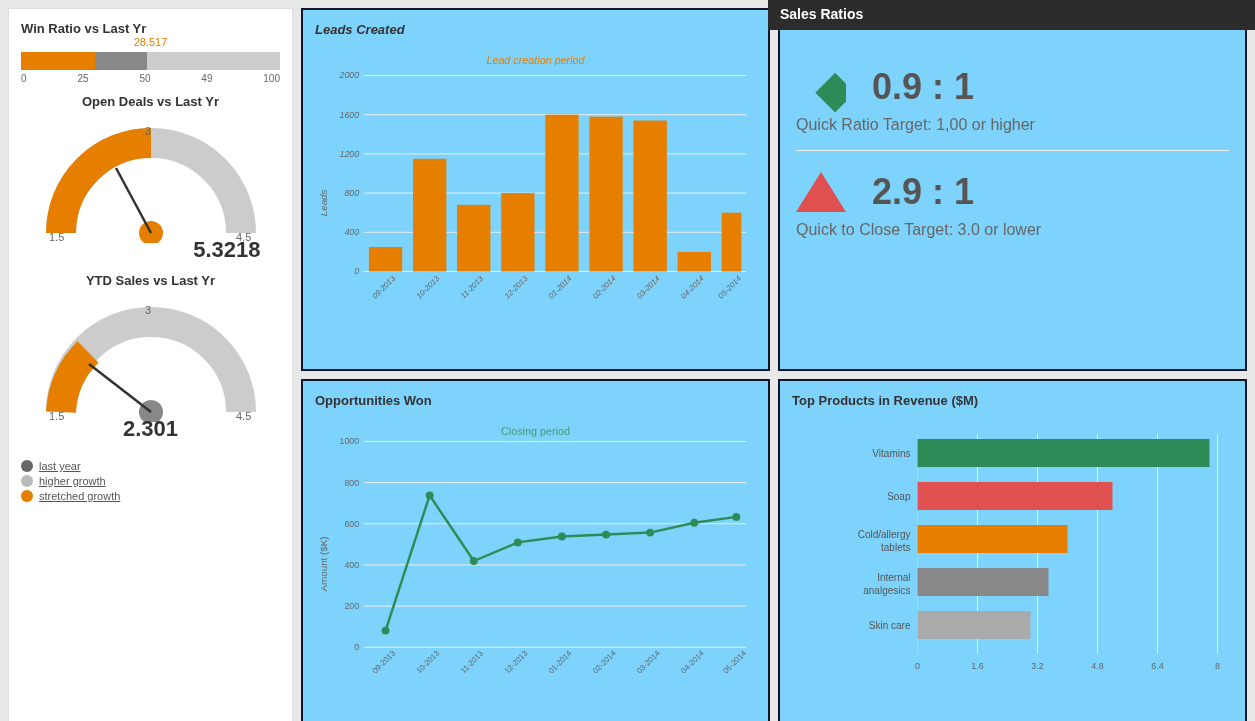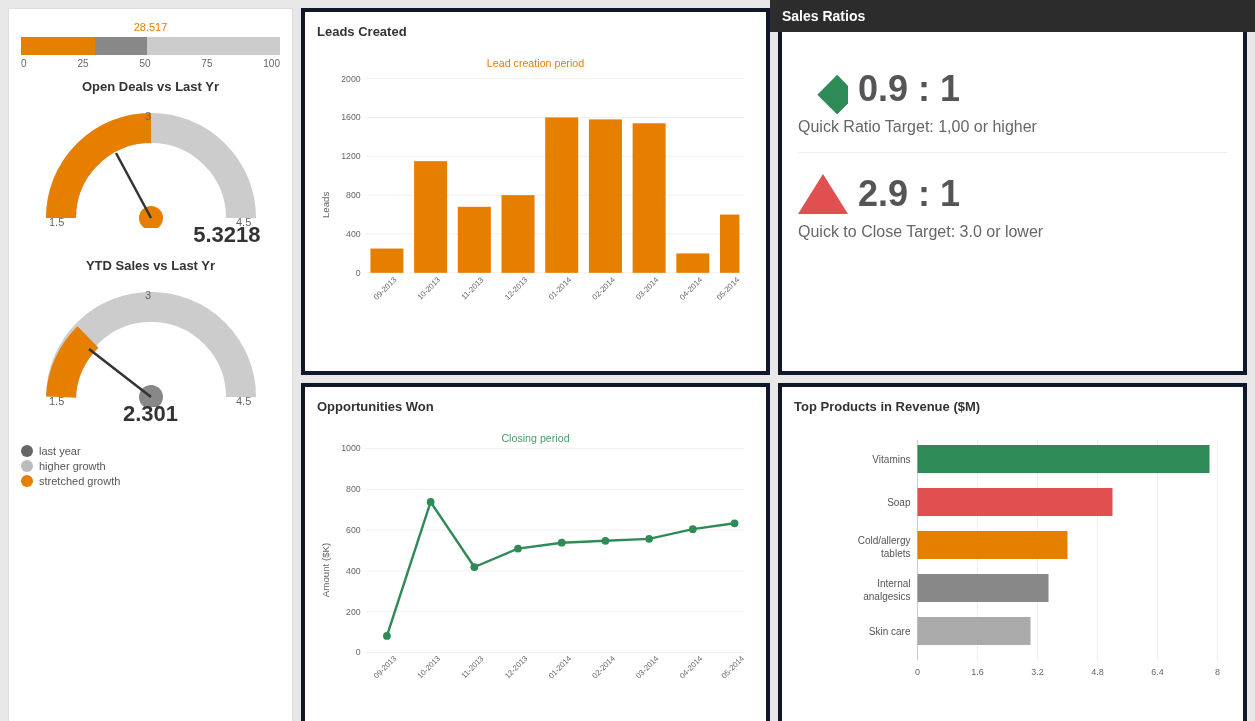--- a/index.html
+++ b/index.html
@@ -13,22 +13,22 @@
     .dashboard {
       display: grid;
       grid-template-columns: 285px 1fr 1fr;
       grid-template-rows: 1fr 1fr;
       gap: 8px;
       padding: 8px;
       width: 1255px;
       height: 721px;
     }
     .panel {
-      background: #ffffff;
-      border: 4px solid #0f172a;
+      background: #7dd3fc;
+      border: 2px solid #0f172a;
       padding: 12px;
       position: relative;
     }
     .panel-title {
       font-size: 13px;
       font-weight: bold;
       color: #333;
       margin-bottom: 6px;
     }
     
@@ -47,61 +47,62 @@
     .win-ratio-title { font-size: 13px; font-weight: bold; color: #333; }
     .win-ratio-value { font-size: 11px; color: #e67e00; text-align: center; margin-bottom: 4px; }
     .bar-container { position: relative; height: 18px; background: #ccc; width: 100%; }
     .bar-orange { height: 18px; background: #e67e00; position: absolute; top: 0; left: 0; }
     .bar-axis { display: flex; justify-content: space-between; font-size: 10px; color: #666; margin-top: 3px; }
     
     .gauge-section { text-align: center; }
     .gauge-title { font-size: 13px; font-weight: bold; color: #333; text-align: center; margin-bottom: 4px; }
     
     .legend { margin-top: 8px; }
-    .legend-item { display: flex; align-items: center; gap: 6px; font-size: 11px; color: #555; margin-bottom: 3px; }
+    .legend-item { display: flex; align-items: center; gap: 6px; font-size: 11px; color: #555; margin-bottom: 3px; text-decoration: underline; }
     .legend-dot { width: 12px; height: 12px; border-radius: 50%; flex-shrink: 0; }
     
     .sales-ratios-panel {
       grid-column: 3;
       grid-row: 1;
     }
     .sales-ratios-header {
       background: #2c2c2c;
       color: #fff;
       font-size: 14px;
       font-weight: bold;
       padding: 8px 12px;
       margin: -12px -12px 12px -12px;
     }
     .ratio-item { margin-bottom: 16px; }
-    .ratio-main { display: flex; align-items: center; gap: 10px; margin-bottom: 4px; }
+    .ratio-main { display: flex; align-items: center; gap: 26px; margin-bottom: 4px; }
     .ratio-value { font-size: 36px; font-weight: bold; color: #555; }
     .ratio-desc { font-size: 16px; color: #666; }
     
     .chart-panel { padding: 12px; }
     svg text { font-family: Arial, sans-serif; }
   </style>
 </head>
 <body>
 
 <div class="dashboard">
 
   <div class="left-col">
 
     <div class="win-ratio-section">
+      <div class="win-ratio-title">Win Ratio vs Last Yr</div>
       <div class="win-ratio-value">28.517</div>
       <div class="bar-container">
         <div class="bar-orange" style="width: 28.517%;"></div>
         <div style="position:absolute;top:0;left:28.517%;width:20%;height:18px;background:#888;"></div>
       </div>
       <div class="bar-axis">
         <span>0</span>
         <span>25</span>
         <span>50</span>
-        <span>75</span>
+        <span>49</span>
         <span>100</span>
       </div>
     </div>
 
     <div class="gauge-section">
       <div class="gauge-title">Open Deals vs Last Yr</div>
       <div style="position:relative;width:220px;margin:0 auto;">
         <svg width="220" height="130">
 
           <path d="M 20 120 A 90 90 0 0 1 200 120" fill="none" stroke="#ccc" stroke-width="30"></path>
@@ -159,21 +160,21 @@
         <span>higher growth</span>
       </div>
       <div class="legend-item">
         <div class="legend-dot" style="background:#e67e00;"></div>
         <span>stretched growth</span>
       </div>
     </div>
 
   </div>
 
-  <div class="panel chart-panel" style="grid-column:2;grid-row:1;">
+  <div class="panel chart-panel" style="grid-column:2;grid-row:1;font-style:italic;">
     <div class="panel-title">Leads Created</div>
     <svg width="100%" height="310" viewBox="0 0 450 310">
 
       <text x="225" y="18" text-anchor="middle" font-size="11" fill="#e67e00">Lead creation period</text>
 
       <text x="12" y="160" text-anchor="middle" font-size="10" fill="#666" transform="rotate(-90,12,160)">Leads</text>
 
       <line x1="50" y1="30" x2="440" y2="30" stroke="#eee" stroke-width="1"></line>
       <text x="45" y="33" text-anchor="end" font-size="9" fill="#666">2000</text>
       <line x1="50" y1="70" x2="440" y2="70" stroke="#eee" stroke-width="1"></line>

